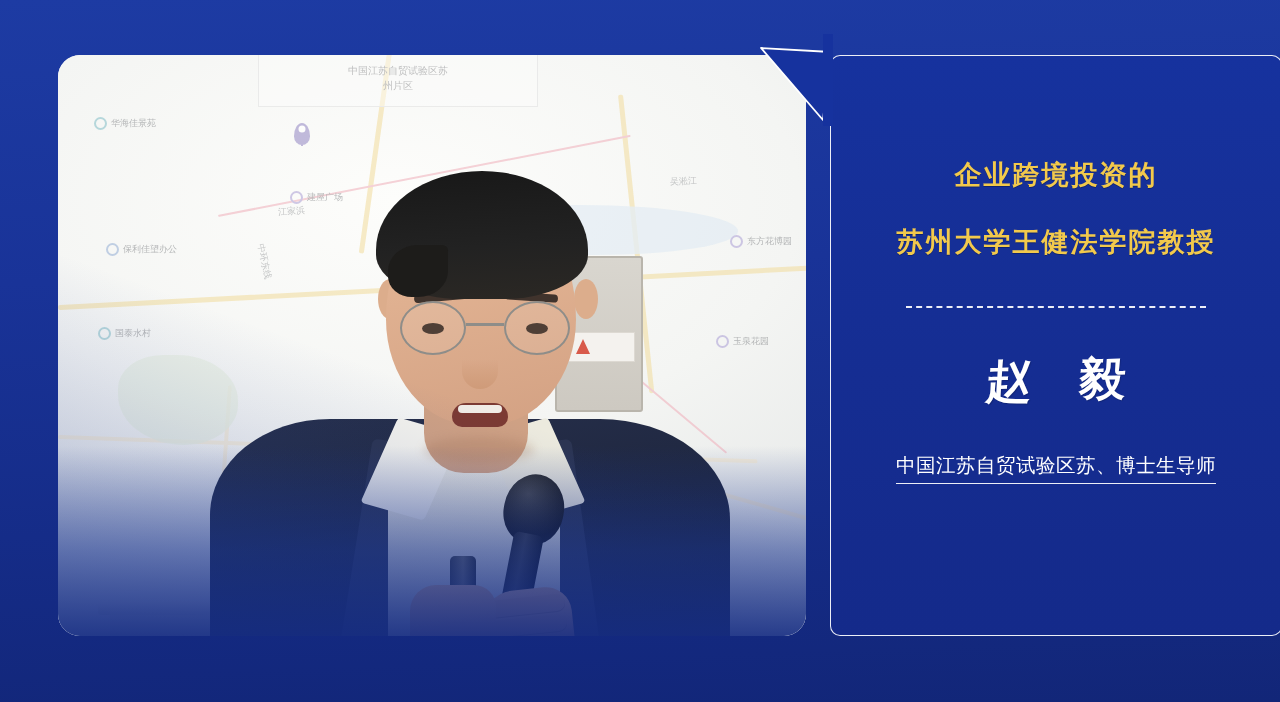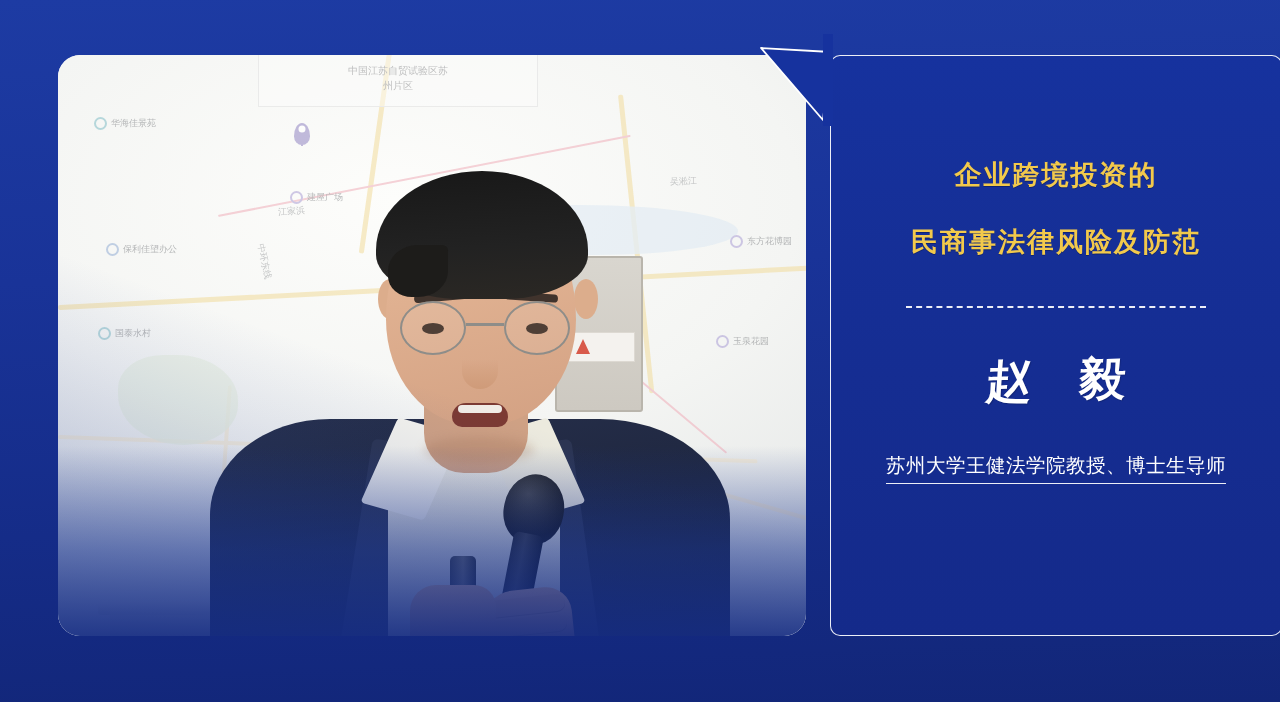--- a/index.html
+++ b/index.html
@@ -321,23 +321,23 @@
 
 <div class="panel">
 
   <svg class="panel-pointer" viewBox="0 0 72 128">
     <path d="M70 58 L0 54 L62 126 Z" fill="#16329e" stroke="#ffffff" stroke-width="1.8" stroke-linejoin="round"></path>
     <rect x="62" y="40" width="10" height="92" fill="#16329e"></rect>
   </svg>
 
   <div class="panel-inner">
     <div class="title">企业跨境投资的</div>
-    <div class="title t2">民商事法律风险及防范</div>
+    <div class="title t2">苏州大学王健法学院教授</div>
 
     <div class="divider"></div>
 
     <div class="speaker">赵 毅</div>
 
     <div class="roles">
-      <div class="role">苏州大学王健法学院教授、博士生导师</div>
+      <div class="role">中国江苏自贸试验区苏、博士生导师</div>
     </div>
   </div>
 </div>
 
 </body></html>

